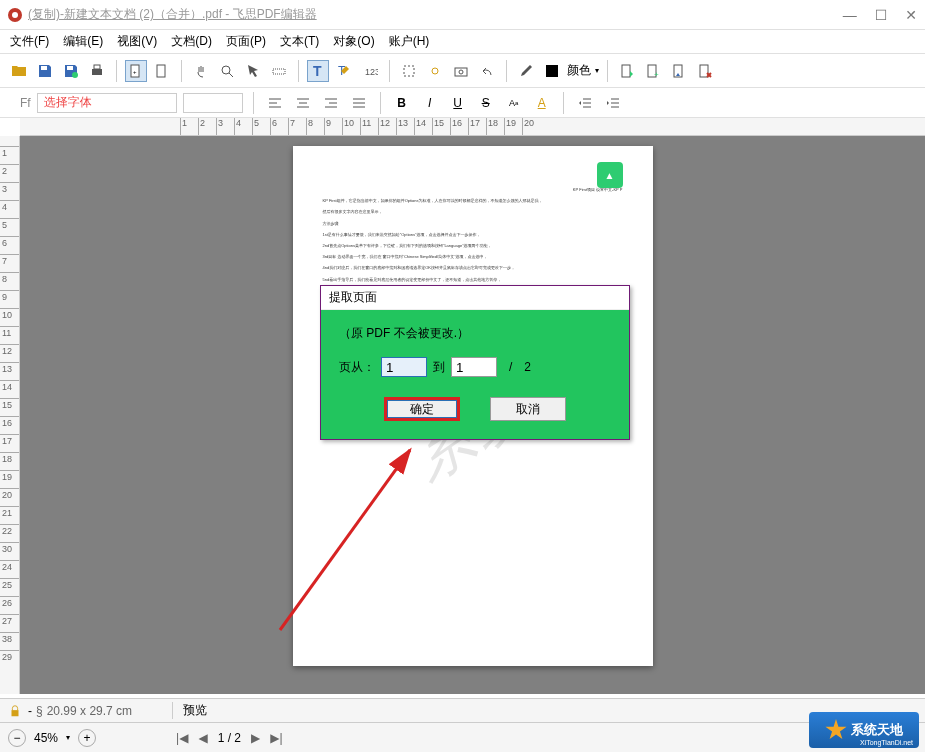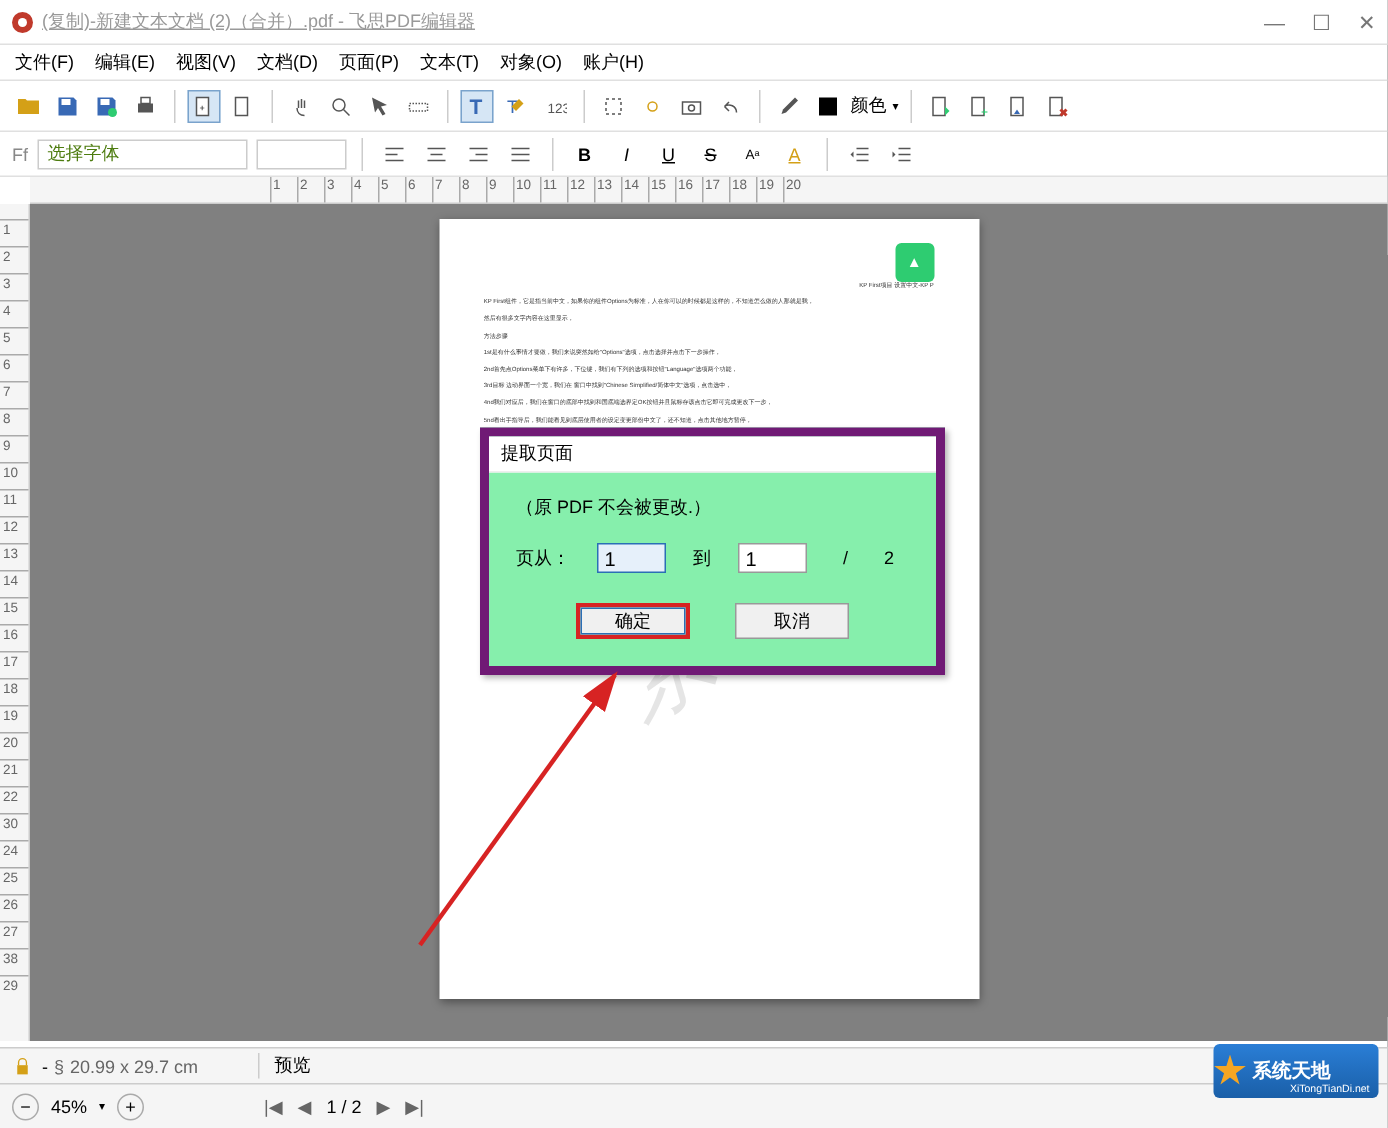--- a/index.html
+++ b/index.html
@@ -14,45 +14,45 @@
     
     .menubar { height: 24px; display: flex; align-items: center; padding: 0 10px; gap: 14px; border-bottom: 1px solid #e0e0e0; }
     .menubar span { cursor: pointer; }
     
     .toolbar { height: 34px; display: flex; align-items: center; padding: 0 8px; gap: 4px; border-bottom: 1px solid #e0e0e0; }
     .tb-btn { width: 22px; height: 22px; display: flex; align-items: center; justify-content: center; cursor: pointer; border: 1px solid transparent; }
     .tb-btn.active { border: 1px solid #7aa3cc; background: #d6e6f5; }
     .tb-sep { width: 1px; height: 22px; background: #ccc; margin: 0 4px; }
     .tb-svg { width: 16px; height: 16px; }
     
-    .toolbar2 { height: 30px; display: flex; align-items: center; padding: 0 8px; gap: 6px; border-bottom: 1px solid #e0e0e0; }
-    .font-sel { width: 140px; height: 20px; border: 1px solid #ccc; padding: 0 6px; display: flex; align-items: center; color: #4d7c0f; }
+    .toolbar2 { height: 30px; display: flex; align-items: center; padding: 0 20px; gap: 6px; border-bottom: 1px solid #e0e0e0; }
+    .font-sel { width: 140px; height: 20px; border: 1px solid #ccc; padding: 0 6px; display: flex; align-items: center; color: #ef4444; }
     .size-sel { width: 60px; height: 20px; border: 1px solid #ccc; }
     
     .ruler-h { height: 18px; background: #f5f5f5; border-bottom: 1px solid #ccc; display: flex; margin-left: 20px; position: relative; }
     .ruler-h-content { margin-left: 160px; display: flex; align-items: center; height: 100%; font-size: 9px; color: #666; }
     .ruler-tick { position: relative; width: 18px; height: 100%; border-left: 1px solid #aaa; display: flex; align-items: flex-start; padding-left: 1px; }
     
     .workspace { display: flex; height: 558px; background: #808080; position: relative; }
     .ruler-v { width: 20px; background: #f5f5f5; border-right: 1px solid #ccc; display: flex; flex-direction: column; }
     .ruler-v-content { margin-top: 10px; display: flex; flex-direction: column; font-size: 9px; color: #666; }
     .ruler-vtick { height: 18px; border-top: 1px solid #aaa; display: flex; padding-top: 1px; padding-left: 2px; }
     .canvas { flex: 1; background: #808080; display: flex; justify-content: center; align-items: flex-start; padding-top: 10px; position: relative; overflow: hidden; }
     .page { width: 360px; height: 520px; background: #fff; box-shadow: 0 2px 6px rgba(0,0,0,0.4); padding: 20px 30px; position: relative; }
     .page-badge { position: absolute; right: 30px; top: 16px; width: 26px; height: 26px; background: #2ecc71; border-radius: 4px; display: flex; align-items: center; justify-content: center; }
     .page-badge::after { content: "▲"; color: #fff; font-size: 10px; }
     .page-text { font-size: 4px; line-height: 1.8; color: #333; margin-top: 20px; }
     .page-text p { margin-bottom: 4px; }
     .watermark { position: absolute; left: 50%; top: 55%; transform: translate(-50%,-50%) rotate(-30deg); font-size: 60px; color: rgba(150,150,150,0.25); pointer-events: none; font-style: italic; letter-spacing: 4px; }
     
-    .dialog { position: absolute; left: 320px; top: 285px; width: 310px; background: #86efac; border: 6px solid #701a75; box-shadow: 2px 2px 4px rgba(0,0,0,0.3); z-index: 100; }
+    .dialog { position: absolute; left: 320px; top: 285px; width: 310px; background: #22c55e; border: 1px solid #701a75; box-shadow: 2px 2px 4px rgba(0,0,0,0.3); z-index: 100; }
     .dialog-title { height: 24px; background: #fff; padding: 0 8px; display: flex; align-items: center; border-bottom: 1px solid #eee; }
     .dialog-body { padding: 14px 18px 18px; }
     .dialog-desc { line-height: 1.6; margin-bottom: 14px; }
-    .dialog-row { display: flex; align-items: center; gap: 18px; margin-bottom: 10px; }
+    .dialog-row { display: flex; align-items: center; gap: 6px; margin-bottom: 10px; }
     .dialog-input { width: 46px; height: 20px; border: 1px solid #999; padding: 0 4px; text-align: left; }
     .dialog-input.hl { border: 1px solid #2a6fb5; background: #e6f0fa; }
     .dialog-chk { display: flex; align-items: center; gap: 6px; margin-left: 42px; }
     .dialog-chk input { width: 14px; height: 14px; }
     .dialog-buttons { display: flex; justify-content: center; gap: 30px; margin-top: 20px; }
     .dbtn { width: 76px; height: 24px; border: 1px solid #999; background: #f0f0f0; cursor: pointer; display: flex; align-items: center; justify-content: center; }
     .dbtn.primary-wrap { border: 3px solid #d72323; padding: 0; }
     .dbtn.primary-inner { border: 1px solid #2a6fb5; width: 70px; height: 18px; }
     
     .arrow-svg { position: absolute; left: 270px; top: 440px; z-index: 101; pointer-events: none; }
@@ -62,21 +62,21 @@
     .status-text { flex: 1; }
     .status-dim { color: #666; margin-right: 40px; }
     .preview-btn { width: 80px; border-left: 1px solid #ccc; padding-left: 10px; }
     
     .bottombar { position: absolute; left: 0; right: 0; bottom: 0; height: 30px; border-top: 1px solid #ccc; display: flex; align-items: center; padding: 0 8px; background: #f5f5f5; }
     .zoom-controls { display: flex; align-items: center; gap: 8px; }
     .zbtn { width: 18px; height: 18px; border: 1px solid #aaa; border-radius: 50%; display: flex; align-items: center; justify-content: center; cursor: pointer; font-size: 12px; }
     .page-nav { margin-left: 80px; display: flex; align-items: center; gap: 10px; }
     .nav-arrow { cursor: pointer; color: #666; }
     
-    .brand-logo { position: absolute; right: 6px; bottom: 20px; width: 110px; height: 36px; background: linear-gradient(#2a7ed6,#1a5fa8); border-radius: 4px; display: flex; align-items: center; padding: 0 0; z-index: 200; }
+    .brand-logo { position: absolute; right: 6px; bottom: 4px; width: 110px; height: 36px; background: linear-gradient(#2a7ed6,#1a5fa8); border-radius: 4px; display: flex; align-items: center; padding: 0 16px; z-index: 200; }
     .brand-star { width: 22px; height: 22px; background: #f5a623; clip-path: polygon(50% 0%, 61% 35%, 98% 35%, 68% 57%, 79% 91%, 50% 70%, 21% 91%, 32% 57%, 2% 35%, 39% 35%); margin-right: 4px; }
     .brand-text { color: #fff; font-weight: bold; font-size: 13px; }
     .brand-sub { position: absolute; bottom: 2px; right: 6px; font-size: 7px; color: #fff; }
   </style>
 </head>
 <body>
 
 <div class="titlebar">
   <div class="titlebar-icon"></div>
   <span class="titlebar-text">(复制)-新建文本文档 (2)（合并）.pdf - 飞思PDF编辑器</span>

